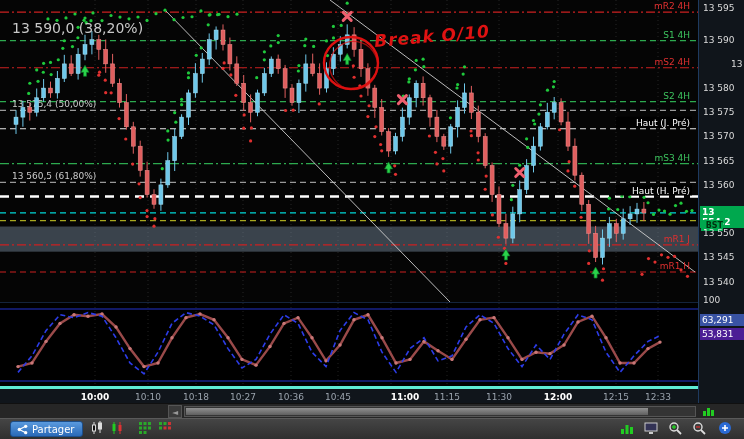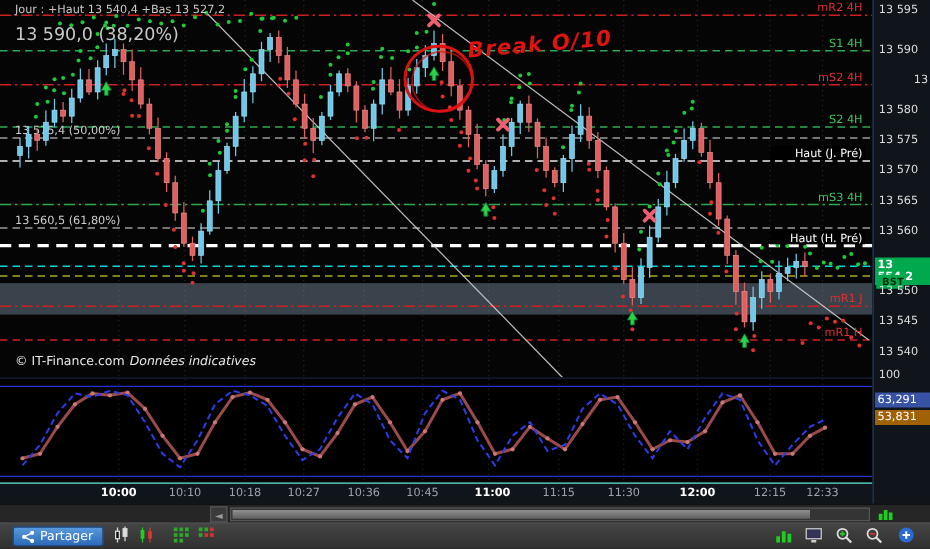--- a/index.html
+++ b/index.html
@@ -13,35 +13,35 @@
   .annot { position:absolute; left:374px; top:26px; font-size:17px; font-weight:bold; font-style:italic;
            color:#e01212; transform:rotate(-5deg); letter-spacing:1px; white-space:nowrap; }
   .copyright { position:absolute; left:12px; top:284px; font-size:10px; color:#e8e8e8; white-space:nowrap; }
   .copyright i { margin-left:4px; }
 
   #indicator-area { position:absolute; left:0; top:302px; width:698px; height:84px; background:#000;
                     border-top:1px solid #14243c; }
   #ind-svg { position:absolute; left:0; top:0; }
 
   #time-axis { position:absolute; left:0; top:386px; width:698px; height:17px; background:#10151b;
-               border-top:1px solid #5eead4; }
+               border-top:3px solid #5eead4; }
   .time-label { position:absolute; top:3px; font-size:9px; color:#9aa3ad; transform:translateX(-50%); }
   .time-label.bold { color:#ffffff; font-weight:bold; }
 
   #price-axis { position:absolute; left:698px; top:0; width:46px; height:403px; background:#10151b;
                 border-left:1px solid #1e3a5f; }
   .tick { position:absolute; left:4px; font-size:9px; color:#dcdcdc; white-space:nowrap; }
   #last-price { position:absolute; left:1px; width:40px; background:#00a84e; color:#fff; font-size:9px;
                 padding:1px 2px; font-weight:bold; }
   #bst { position:absolute; left:2px; width:22px; background:#00a84e; color:#00320f; font-size:8px;
          text-align:center; padding:1px 0; font-weight:bold; }
   #ind-100 { position:absolute; left:4px; top:295px; font-size:9px; color:#dcdcdc; }
   #osc-v1 { position:absolute; left:1px; top:314px; width:41px; background:#3953a4; color:#fff;
             font-size:9px; padding:1px 2px; }
-  #osc-v2 { position:absolute; left:1px; top:328px; width:41px; background:#a16207; color:#fff;
+  #osc-v2 { position:absolute; left:1px; top:328px; width:41px; background:#4c1d95; color:#fff;
             font-size:9px; padding:1px 2px; }
 
   #scroll-row { position:absolute; left:0; top:403px; width:744px; height:15px; background:#262626;
                 border-top:1px solid #101010; }
   .sb-arrow { position:absolute; left:168px; top:1px; width:14px; height:13px; background:#3a3a3a;
               color:#999; font-size:8px; text-align:center; line-height:13px; border:1px solid #555;
               box-sizing:border-box; cursor:pointer; }
   .sb-track { position:absolute; left:184px; top:2px; width:512px; height:11px; background:#343434;
               border:1px solid #555; box-sizing:border-box; }
   .sb-thumb { position:absolute; left:1px; top:1px; width:462px; height:7px;
@@ -477,26 +477,22 @@
         <rect x="615.8" y="116.74400000000176" width="76.2" height="11" fill="#000" opacity="0.9"></rect>
         <text x="690" y="125.74400000000176" fill="#ffffff" font-size="9" text-anchor="end">Haut (J. Pré)</text>
         <text x="690" y="160.59200000000527" fill="#3dc45f" font-size="9" text-anchor="end">mS3 4H</text>
         <rect x="615.8" y="184.50400000000175" width="76.2" height="11" fill="#000" opacity="0.9"></rect>
         <text x="690" y="193.50400000000175" fill="#ffffff" font-size="9" text-anchor="end">Haut (H. Pré)</text>
         <text x="690" y="241.90400000000176" fill="#e03030" font-size="9" text-anchor="end">mR1 J</text>
         <text x="690" y="269.0080000000035" fill="#e03030" font-size="9" text-anchor="end">mR1 H</text>
         <ellipse cx="351" cy="63" rx="27" ry="26" fill="none" stroke="#dd1111" stroke-width="2.4"></ellipse>
         <ellipse cx="354" cy="65" rx="24" ry="24" fill="none" stroke="#dd1111" stroke-width="1.4" opacity="0.7" transform="rotate(8 351 63)"></ellipse>
       </svg>
-    <div class="info1">Jour : +Haut 13 540,4  +Bas 13 527,2</div>
     <div class="info2">13 590,0 (38,20%)</div>
     <div class="annot">Break O/10</div>
-    <div class="copyright">
-      <span>© IT-Finance.com</span><i>Données indicatives</i>
-    </div>
   </div>
 
   <div id="indicator-area">
     <svg id="ind-svg" width="698" height="84">
         <line x1="95" y1="0" x2="95" y2="84" stroke="#202020" stroke-dasharray="1,3"></line>
         <line x1="148" y1="0" x2="148" y2="84" stroke="#202020" stroke-dasharray="1,3"></line>
         <line x1="196" y1="0" x2="196" y2="84" stroke="#202020" stroke-dasharray="1,3"></line>
         <line x1="243" y1="0" x2="243" y2="84" stroke="#202020" stroke-dasharray="1,3"></line>
         <line x1="291" y1="0" x2="291" y2="84" stroke="#202020" stroke-dasharray="1,3"></line>
         <line x1="338" y1="0" x2="338" y2="84" stroke="#202020" stroke-dasharray="1,3"></line>
@@ -560,21 +556,21 @@
       </svg>
   </div>
 
   <div id="time-axis">
       <div class="time-label bold" style="left: 95px;">10:00</div>
       <div class="time-label" style="left: 148px;">10:10</div>
       <div class="time-label" style="left: 196px;">10:18</div>
       <div class="time-label" style="left: 243px;">10:27</div>
       <div class="time-label" style="left: 291px;">10:36</div>
       <div class="time-label" style="left: 338px;">10:45</div>
-      <div class="time-label bold" style="left: 394px;">11:00</div>
+      <div class="time-label bold" style="left: 405px;">11:00</div>
       <div class="time-label" style="left: 447px;">11:15</div>
       <div class="time-label" style="left: 499px;">11:30</div>
       <div class="time-label bold" style="left: 558px;">12:00</div>
       <div class="time-label" style="left: 616px;">12:15</div>
       <div class="time-label" style="left: 658px;">12:33</div>
     </div>
 
   <div id="price-axis">
     <div id="last-price" style="top: 205.96px;">13 554,2</div>
     <div id="bst" style="top: 219.96px; text-align: right;">BST</div>

